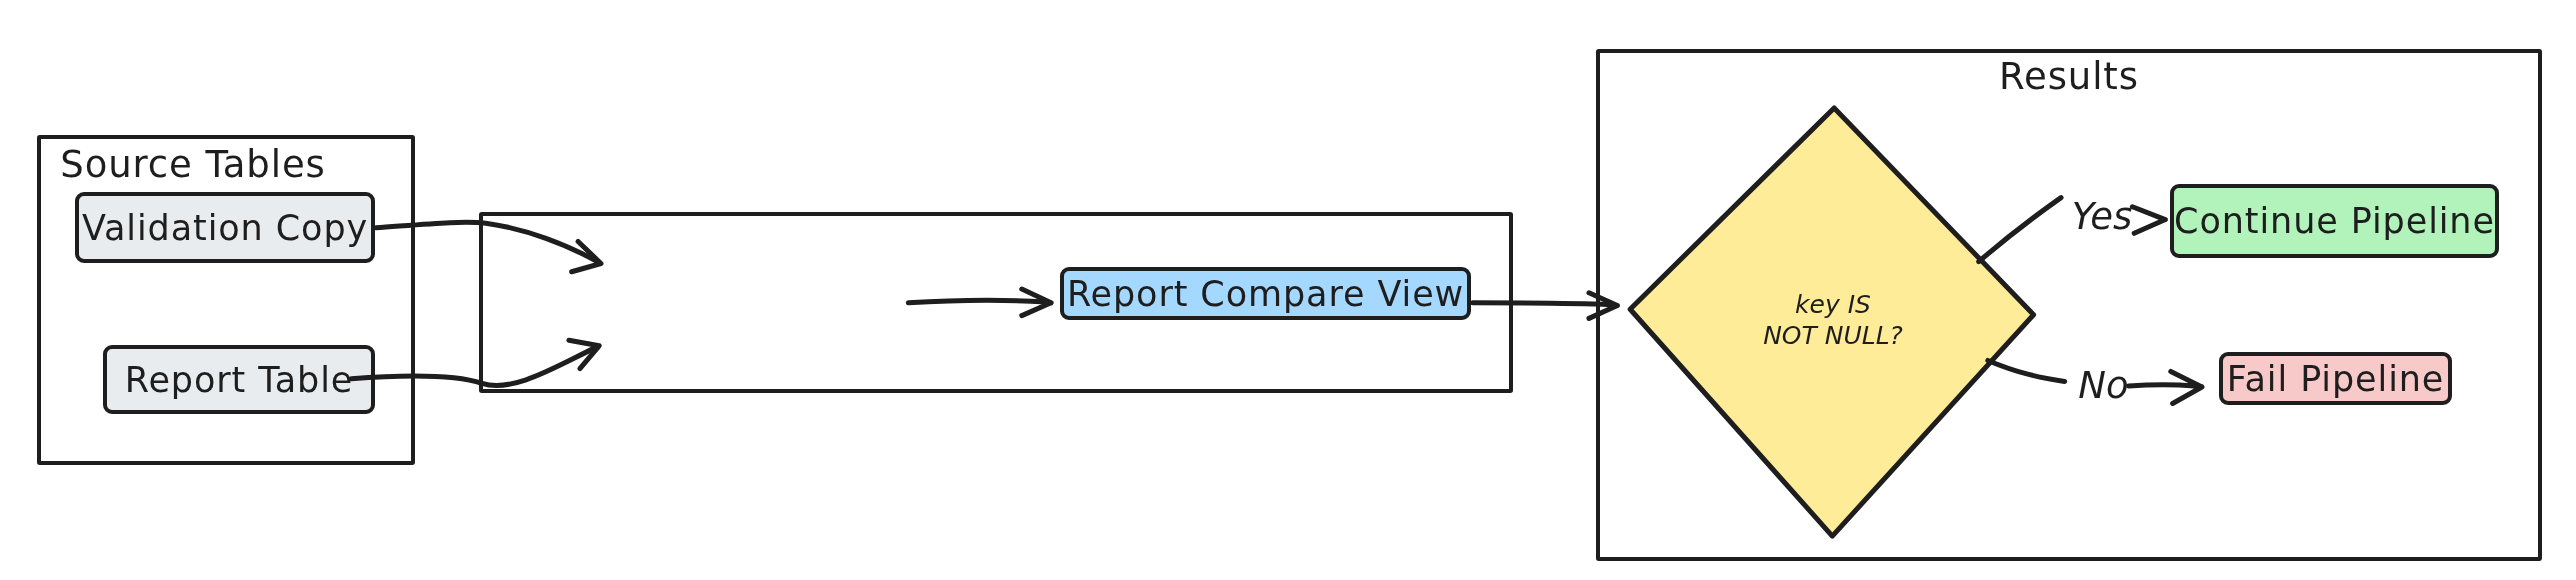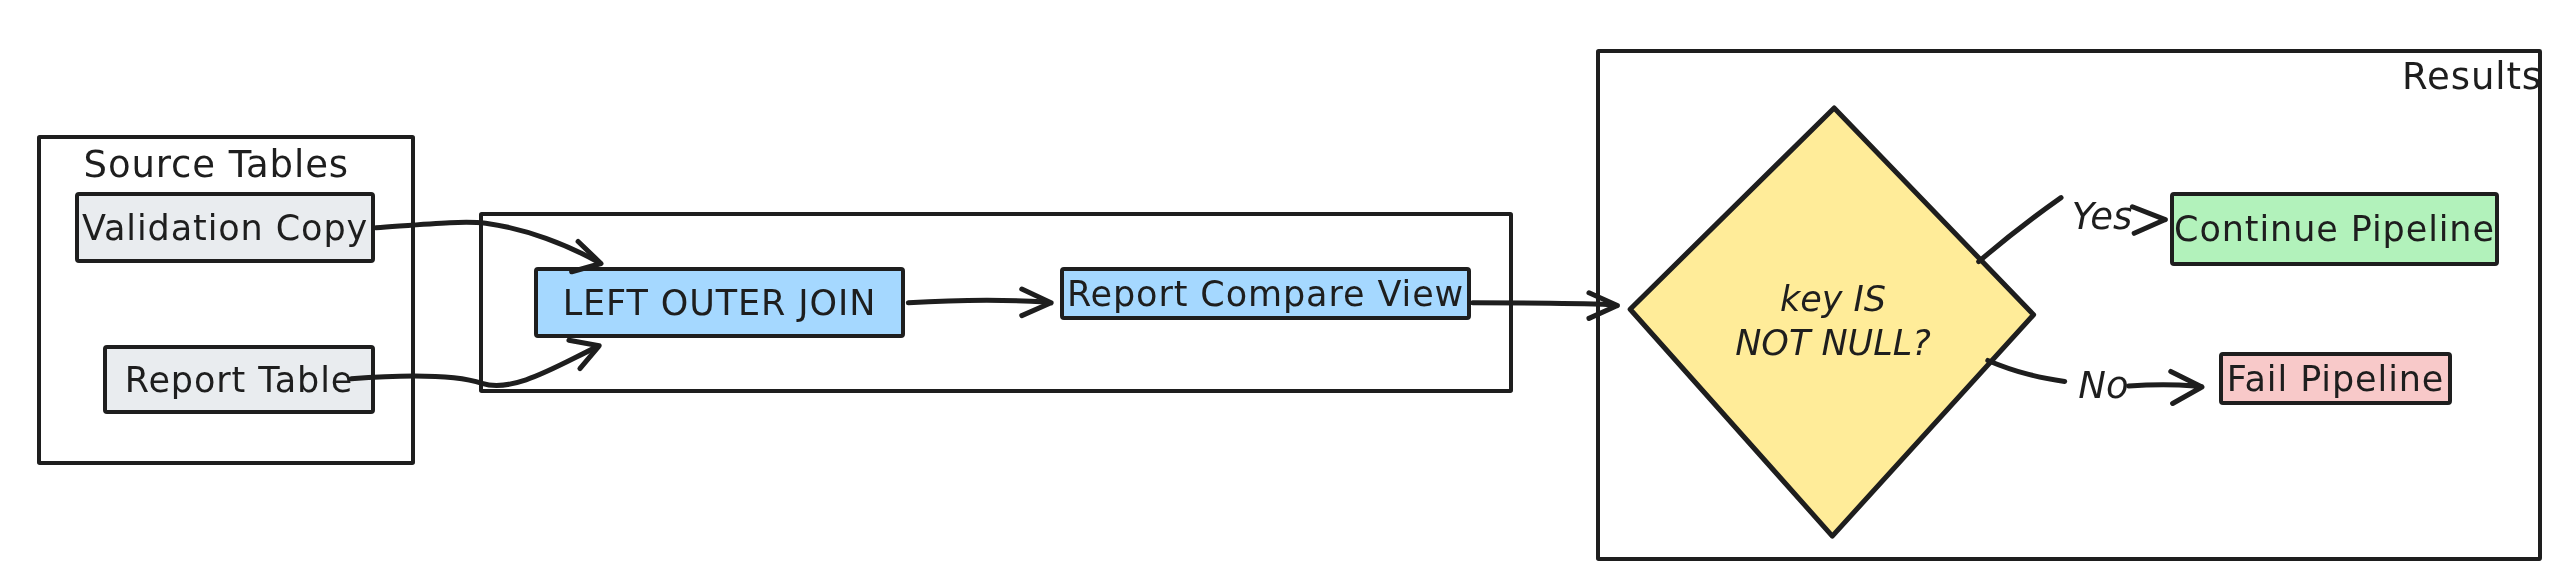--- a/index.html
+++ b/index.html
@@ -15,67 +15,67 @@
   .container-box {
     position: absolute;
     background: #ffffff;
     border: 4.6px solid #1e1e1e;
     border-radius: 2.7px;
     box-sizing: border-box;
     z-index: 0;
   }
   .group-title {
     position: absolute;
-    text-align: right;
+    text-align: center;
     font-size: 37px;
     font-weight: 500;
     letter-spacing: 0.9px;
     z-index: 2;
     white-space: nowrap;
   }
   .node-box {
     position: absolute;
     border: 4.6px solid #1e1e1e;
-    border-radius: 4px;
+    border-radius: 9px;
     box-sizing: border-box;
     display: flex;
     align-items: center;
     justify-content: center;
     font-size: 35px;
     font-weight: 500;
     letter-spacing: 0.9px;
     z-index: 1;
     white-space: nowrap;
   }
   .fill-gray  { background: #e9ecef; }
   .fill-blue  { background: #a5d8ff; }
-  .fill-green { background: #b2f2bb; margin-top: 8px; }
+  .fill-green { background: #b2f2bb; }
   .fill-pink  { background: #f8c9c9; }
   .overlay {
     position: absolute;
     left: 0; top: 0;
     width: 2576px; height: 580px;
     z-index: 3;
     pointer-events: none;
   }
   .edge-label {
     position: absolute;
     text-align: center;
     font-size: 37px;
     font-style: italic;
     font-weight: 500;
     z-index: 4;
     white-space: nowrap;
   }
   .decision-label {
     position: absolute;
-    left: 1712px; top: 278px;
+    left: 1712px; top: 289px;
     width: 242px;
     text-align: center;
-    font-size: 35px;
+    font-size: 25px;
     font-style: italic;
     font-weight: 500;
     line-height: 1.25;
     z-index: 4;
   }
   .decision-label span { display: block; }
 </style>
 </head>
 <body>
 
@@ -84,23 +84,20 @@
   <div class="container-box" style="left:37px; top:135px; width:378px; height:330px;"></div>
   <div class="group-title" style="left:37px; top:143px; width:312px;">Source Tables</div>
   <div class="node-box fill-gray" style="left:75px; top:192px; width:300px; height:71px;">
     <span>Validation Copy</span>
   </div>
   <div class="node-box fill-gray" style="left:103px; top:345px; width:272px; height:69px;">
     <span>Report Table</span>
   </div>
 
   <div class="container-box" style="left:479px; top:212px; width:1034px; height:181px;"></div>
-  <div class="node-box fill-blue" style="left:534px; top:267px; width:371px; height:71px;">
-    <span>LEFT OUTER JOIN</span>
-  </div>
   <div class="node-box fill-blue" style="left:1060px; top:267px; width:411px; height:53px;">
     <span>Report Compare View</span>
   </div>
 
   <div class="container-box" style="left:1596px; top:49px; width:946px; height:512px;"></div>
   <div class="group-title" style="left:1596px; top:55px; width:946px;">Results</div>
   <div class="node-box fill-green" style="left:2170px; top:184px; width:329px; height:74px;">
     <span>Continue Pipeline</span>
   </div>
   <div class="node-box fill-pink" style="left:2219px; top:352px; width:233px; height:53px;">

